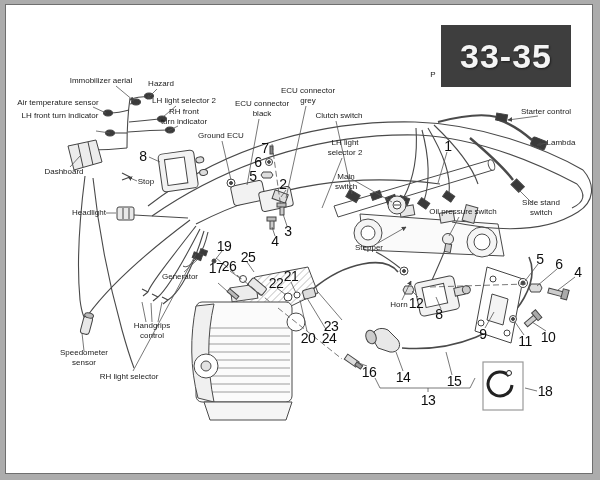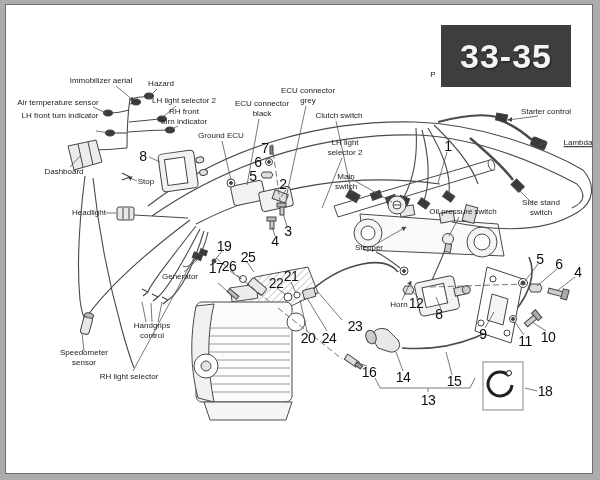--- a/index.html
+++ b/index.html
@@ -380,21 +380,21 @@
 black</div>
     <div class="callout lbl" style="left: 308px; top: 96px;">ECU connector
 grey</div>
     <div class="callout lbl" style="left: 339px; top: 116px;">Clutch switch</div>
     <div class="callout lbl" style="left: 345px; top: 148px;">LH light
 selector 2</div>
     <div class="callout lbl" style="left: 346px; top: 182px;">Main
 switch</div>
     <div class="callout lbl" style="left: 433px; top: 75px;">P</div>
     <div class="callout lbl" style="left: 546px; top: 112px;">Starter control</div>
-    <div class="callout lbl" style="left: 578px; top: 143px; text-decoration: underline;">Lambda</div>
+    <div class="callout lbl" style="left: 561px; top: 143px;">Lambda</div>
     <div class="callout lbl" style="left: 541px; top: 208px;">Side stand switch</div>
     <div class="callout lbl" style="left: 463px; top: 212px;">Oil pressure switch</div>
     <div class="callout lbl" style="left: 369px; top: 248px;">Stepper</div>
     <div class="callout lbl" style="left: 89px; top: 213px;">Headlight</div>
     <div class="callout lbl" style="left: 180px; top: 277px;">Generator</div>
     <div class="callout lbl" style="left: 152px; top: 331px;">Handgrips
 control</div>
     <div class="callout lbl" style="left: 84px; top: 358px;">Speedometer
 sensor</div>
     <div class="callout lbl" style="left: 129px; top: 377px;">RH light selector</div>
@@ -415,21 +415,21 @@
     <div class="callout num" style="left: 428px; top: 400px;">13</div>
     <div class="callout num" style="left: 403px; top: 377px;">14</div>
     <div class="callout num" style="left: 454px; top: 381px;">15</div>
     <div class="callout num" style="left: 369px; top: 372px;">16</div>
     <div class="callout num" style="left: 216px; top: 268px;">17</div>
     <div class="callout num" style="left: 545px; top: 391px;">18</div>
     <div class="callout num" style="left: 224px; top: 246px;">19</div>
     <div class="callout num" style="left: 308px; top: 338px;">20</div>
     <div class="callout num" style="left: 291px; top: 276px;">21</div>
     <div class="callout num" style="left: 276px; top: 283px;">22</div>
-    <div class="callout num" style="left: 355px; top: 326px;">23</div>
+    <div class="callout num" style="left: 331px; top: 326px;">23</div>
     <div class="callout num" style="left: 329px; top: 338px;">24</div>
     <div class="callout num" style="left: 248px; top: 257px;">25</div>
     <div class="callout num" style="left: 229px; top: 266px;">26</div>
     <div class="callout num" style="left: 578px; top: 272px;">4</div>
     <div class="callout num" style="left: 540px; top: 259px;">5</div>
     <div class="callout num" style="left: 559px; top: 264px;">6</div>
   </div>
 
 <div class="badge">33-35</div>
 

